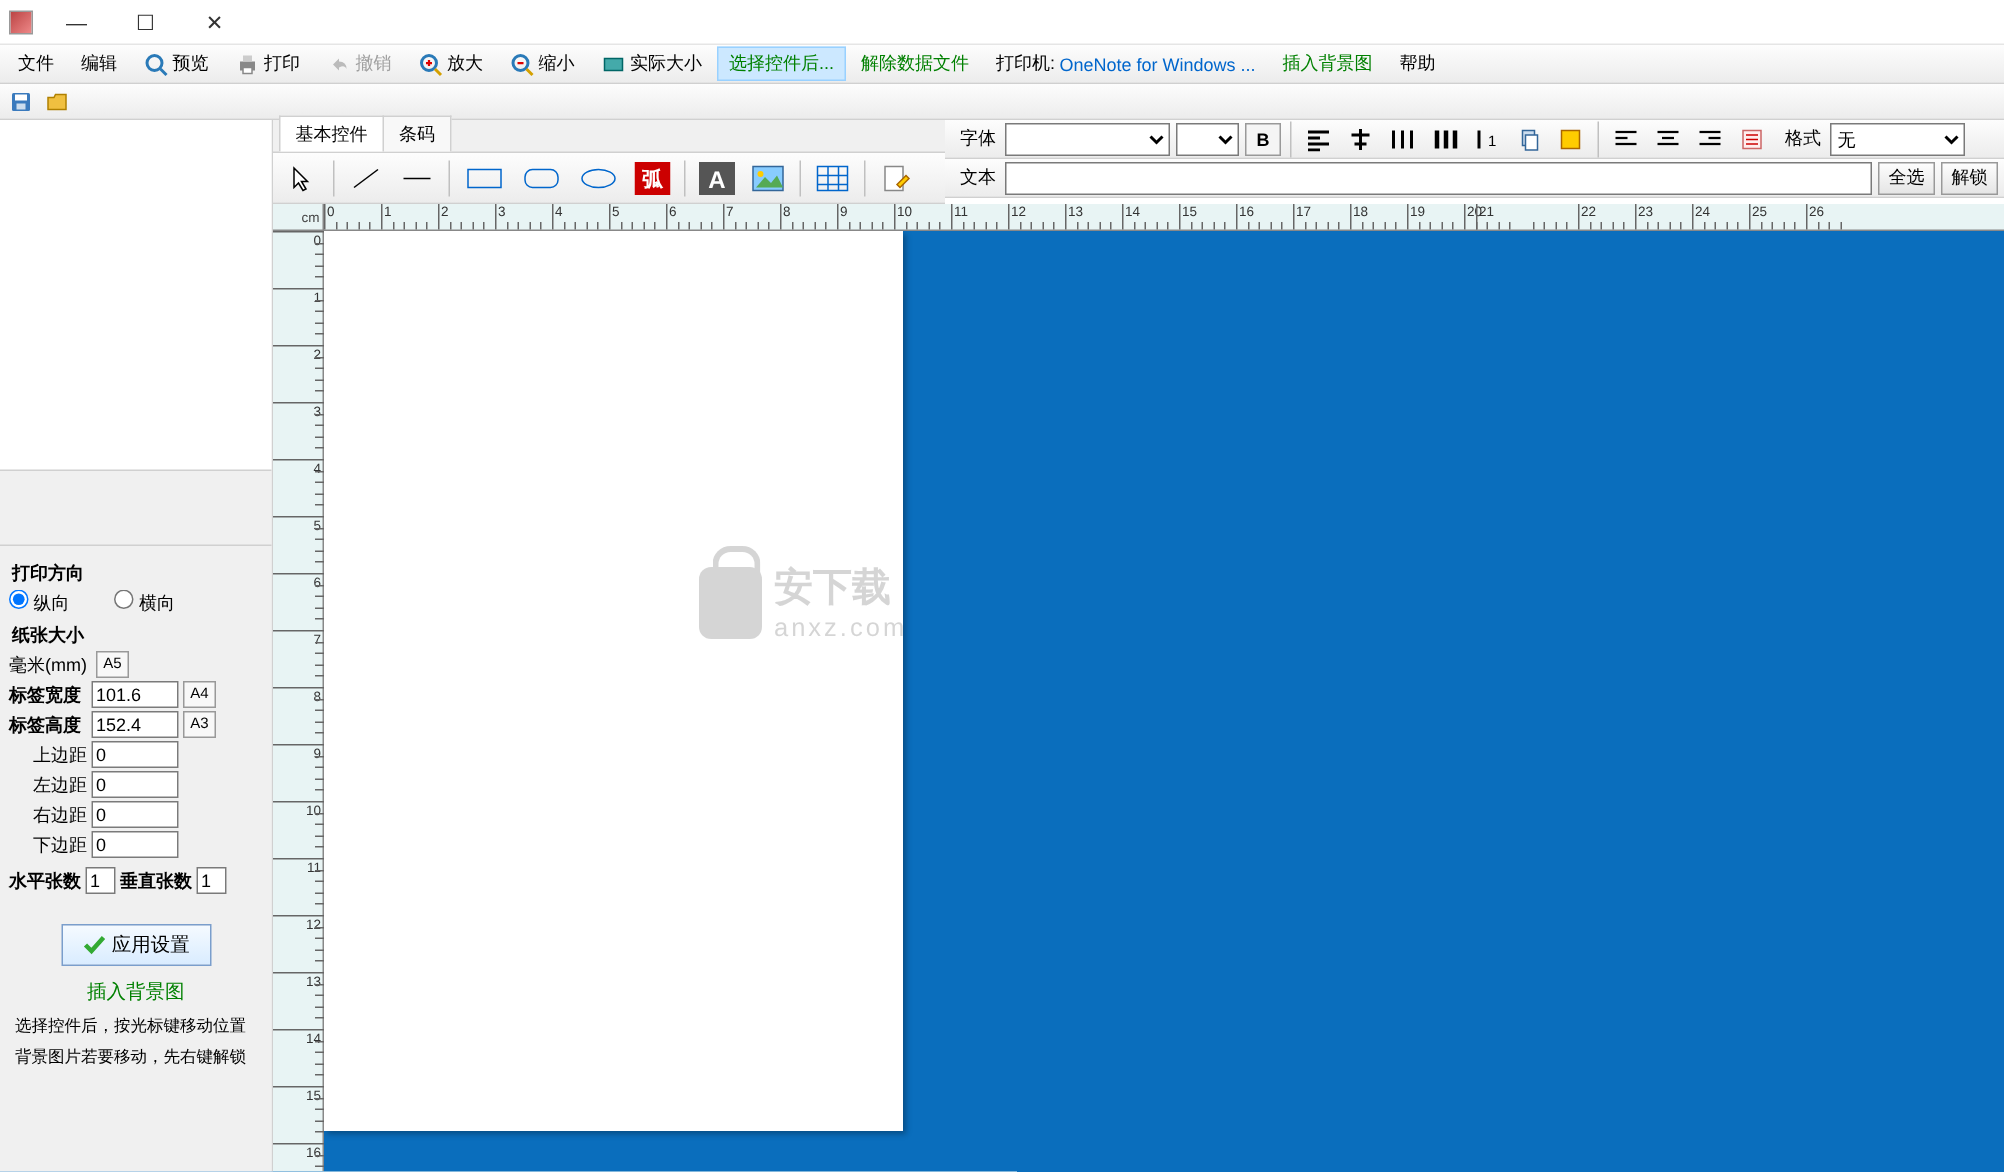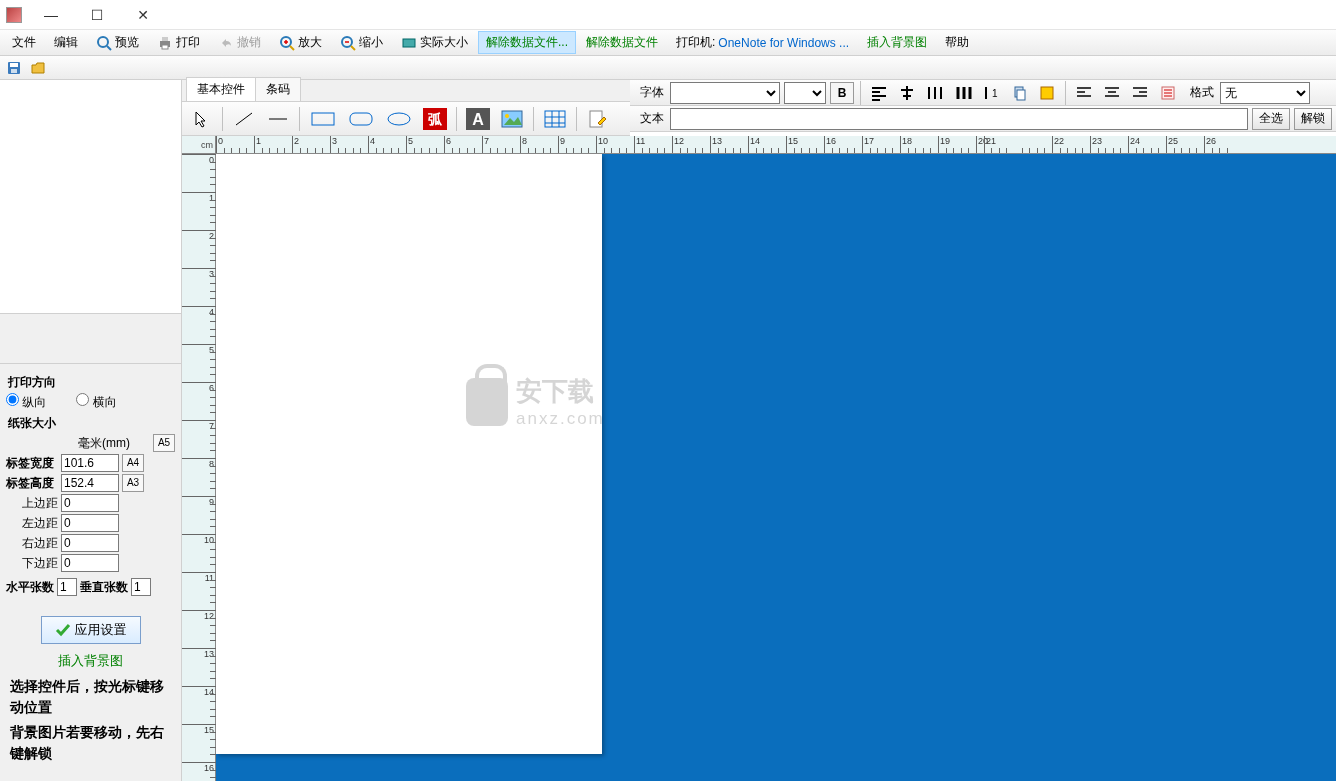--- a/index.html
+++ b/index.html
@@ -31,21 +31,21 @@
 .left-mid { flex: 0 0 auto; background: #f0f0f0; border-bottom: 1px solid #d0d0d0; height: 50px; }
 .left-form { padding: 6px; font-size: 12px; background: #f0f0f0; flex: 1; }
 .left-form .sect-title { font-weight: bold; margin: 4px 0 2px 2px; }
 .left-form .row { display: flex; align-items: center; margin: 2px 0; gap: 3px; }
 .left-form label { font-size: 12px; }
 .left-form input[type=text] { width: 58px; height: 18px; border: 1px solid #7a7a7a; padding: 0 2px; font-size: 12px; }
 .left-form .btn-sm { width: 22px; height: 18px; font-size: 10px; border: 1px solid #999; background: #f8f8f8; text-align: center; line-height: 16px; }
 .left-form .margin-input { width: 58px; }
 .apply-btn { margin: 20px auto 8px; width: 100px; height: 28px; border: 1px solid #7a9ecc; background: linear-gradient(#f5faff,#d9ecff); display: flex; align-items: center; justify-content: center; gap: 4px; font-size: 13px; }
 .insert-bg { color: #008000; text-align: center; font-size: 13px; margin-bottom: 4px; }
-.hint-text { font-size: 14px; color: #000; padding: 2px 4px; line-height: 1.5; font-weight: bold; }
+.hint-text { font-size: 11px; color: #000; padding: 2px 4px; line-height: 1.5; }
 
 
 .center-col { flex: 1; display: flex; flex-direction: column; }
 .tab-strip { height: 22px; background: #f0f0f0; display: flex; align-items: flex-end; padding-left: 4px; gap: 0; border-bottom: 1px solid #d0d0d0; }
 .tab { padding: 3px 10px; font-size: 12px; background: #f8f8f8; border: 1px solid #d0d0d0; border-bottom: none; margin-right: -1px; position: relative; }
 .tab.active { background: #fff; z-index: 1; }
 
 .tool-row { height: 34px; background: linear-gradient(#fdfdfd,#ececec); border-bottom: 1px solid #d0d0d0; display: flex; align-items: center; padding: 0 4px; gap: 4px; }
 .tool-row-2 { height: 26px; }
 .shape-btn { width: 30px; height: 26px; border: 1px solid transparent; display: flex; align-items: center; justify-content: center; background: transparent; }
@@ -154,21 +154,21 @@
   </div>
   <div class="menu-item">
     <span class="mi-icon">
         <svg width="16" height="16">
           <rect x="2" y="4" width="12" height="8" fill="#4aa" stroke="#066"></rect>
         </svg>
       </span>
     <span>实际大小</span>
   </div>
   <div class="menu-item highlight">
-    <span class="green-text">解除数据文件...</span>
+    <span class="green-text">选择控件后...</span>
   </div>
   <div class="menu-item">
     <span class="green-text">解除数据文件</span>
   </div>
   <div class="menu-item">
     <span>打印机:</span>
       <span class="printer-link">OneNote for Windows ...</span>
   </div>
   <div class="menu-item">
     <span class="green-text">插入背景图</span>
@@ -199,21 +199,21 @@
     <div class="left-top"></div>
     <div class="left-mid"></div>
     <div class="left-form">
       <div class="sect-title">打印方向</div>
       <div class="row">
         <label><input type="radio" checked="" style=""> <span>纵向</span></label>
         <span style="width:24px"></span>
         <label><input type="radio" style=""> <span>横向</span></label>
       </div>
       <div class="sect-title">纸张大小</div>
-      <div class="row" style="justify-content:flex-end;gap:23px">
+      <div class="row" style="gap:6px">
         <span>毫米(mm)</span>
         <div class="btn-sm">A5</div>
       </div>
       <div class="row">
         <label style="width:52px;font-weight:bold">标签宽度</label>
         <input type="text" value="101.6" style="">
         <div class="btn-sm">A4</div>
       </div>
       <div class="row">
         <label style="width:52px;font-weight:bold">标签高度</label>

